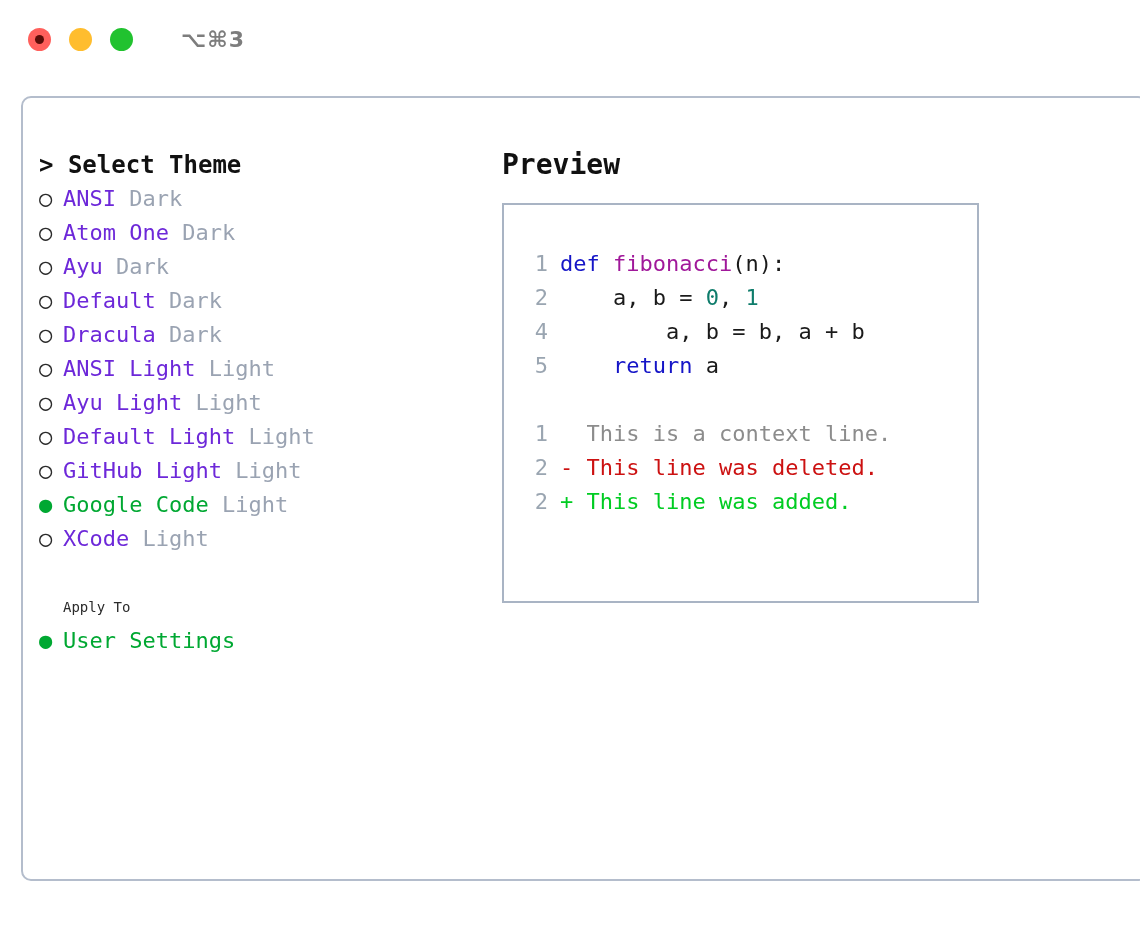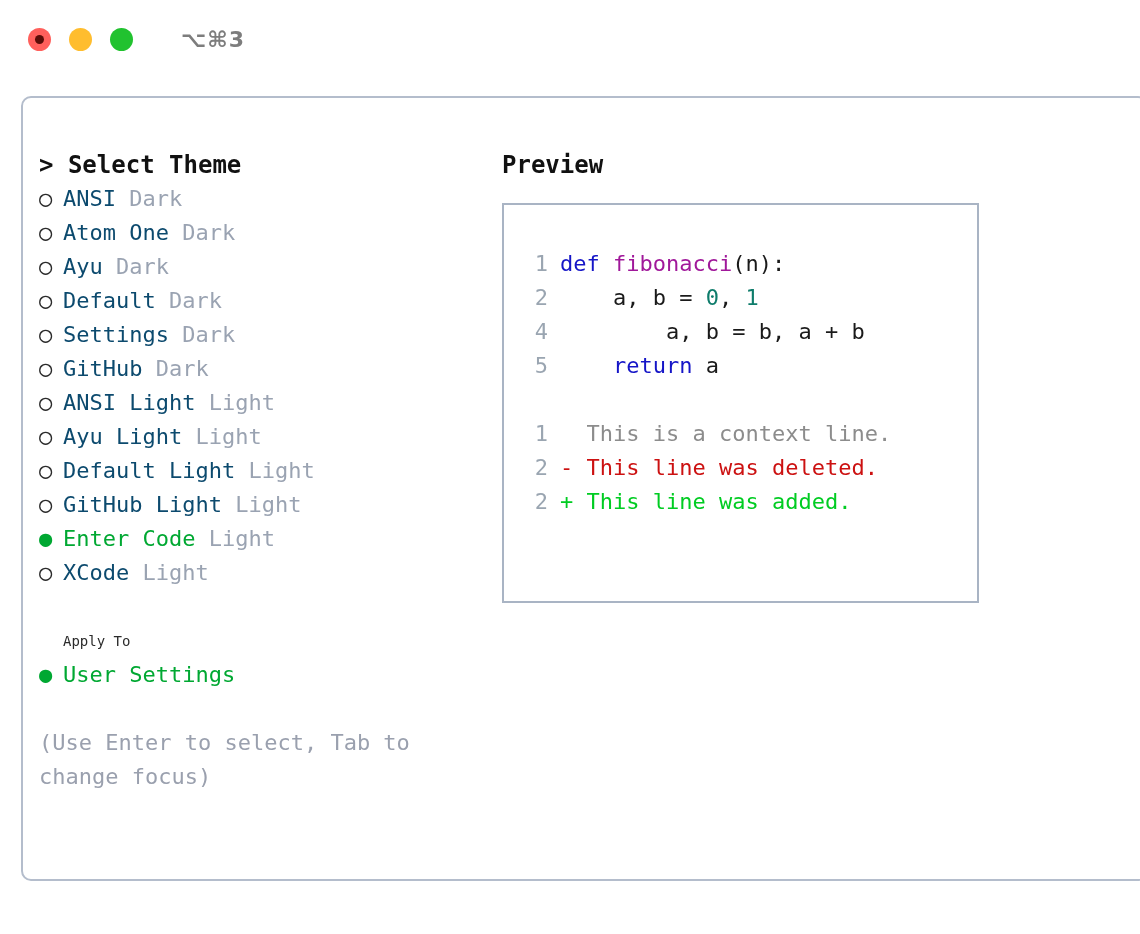--- a/index.html
+++ b/index.html
@@ -108,21 +108,21 @@
     line-height: 34px;
     color: #2b2b2b;
     white-space: pre;
   }
   .opt-bullet {
     display: inline-block;
     width: 24px;
     color: #2b2b2b;
   }
   .opt-bullet.sel { color: #00a832; }
-  .opt-name { color: #0c4a6e; }
+  .opt-name { color: #6d28d9; }
   .opt-name.sel { color: #00a832; }
   .opt-variant { color: #9aa3b2; }
 
   .apply-title {
     font-size: 14px;
     line-height: 34px;
     color: #2b2b2b;
     white-space: pre;
     padding-left: 24px;
   }
@@ -137,21 +137,21 @@
   }
 
   
   .right-col {
     position: absolute;
     left: 479px;
     top: 50px;
     width: 490px;
   }
   .preview-title {
-    font-size: 24px;
+    font-size: 28px;
     font-weight: 700;
     color: #111111;
     line-height: 34px;
   }
 
   .code-panel {
     margin-top: 21px;
     width: 477px;
     height: 400px;
     border: 2px solid #a9b4c4;
@@ -199,40 +199,38 @@
   <div class="card">
     <div class="card-inner">
 
       <div class="left-col">
         <div class="panel-title">&gt; Select Theme</div>
         <div id="theme-list">
             <div class="opt-row"><span class="opt-bullet">○</span><span class="opt-name">ANSI</span> <span class="opt-variant">Dark</span></div>
             <div class="opt-row"><span class="opt-bullet">○</span><span class="opt-name">Atom One</span> <span class="opt-variant">Dark</span></div>
             <div class="opt-row"><span class="opt-bullet">○</span><span class="opt-name">Ayu</span> <span class="opt-variant">Dark</span></div>
             <div class="opt-row"><span class="opt-bullet">○</span><span class="opt-name">Default</span> <span class="opt-variant">Dark</span></div>
-            <div class="opt-row"><span class="opt-bullet">○</span><span class="opt-name">Settings</span> <span class="opt-variant">Dark</span></div>
-            <div class="opt-row"><span class="opt-bullet">○</span><span class="opt-name">GitHub</span> <span class="opt-variant">Dark</span></div>
+            <div class="opt-row"><span class="opt-bullet">○</span><span class="opt-name">Dracula</span> <span class="opt-variant">Dark</span></div>
             <div class="opt-row"><span class="opt-bullet">○</span><span class="opt-name">ANSI Light</span> <span class="opt-variant">Light</span></div>
             <div class="opt-row"><span class="opt-bullet">○</span><span class="opt-name">Ayu Light</span> <span class="opt-variant">Light</span></div>
             <div class="opt-row"><span class="opt-bullet">○</span><span class="opt-name">Default Light</span> <span class="opt-variant">Light</span></div>
             <div class="opt-row"><span class="opt-bullet">○</span><span class="opt-name">GitHub Light</span> <span class="opt-variant">Light</span></div>
-            <div class="opt-row"><span class="opt-bullet sel">●</span><span class="opt-name sel">Enter Code</span> <span class="opt-variant">Light</span></div>
+            <div class="opt-row"><span class="opt-bullet sel">●</span><span class="opt-name sel">Google Code</span> <span class="opt-variant">Light</span></div>
             <div class="opt-row"><span class="opt-bullet">○</span><span class="opt-name">XCode</span> <span class="opt-variant">Light</span></div>
           </div>
 
         <div class="spacer-line"></div>
 
         <div class="apply-title">Apply To</div>
         <div id="apply-list">
             <div class="opt-row"><span class="opt-bullet sel">●</span><span class="opt-name sel">User Settings</span></div>
           </div>
 
         <div class="spacer-line"></div>
 
-        <div class="hint">(Use Enter to select, Tab to change focus)</div>
       </div>
 
       <div class="right-col">
         <div class="preview-title">Preview</div>
         <div class="code-panel">
           <div id="code-block">
               <div class="code-line"><span class="ln">1</span><span class="kw">def </span><span class="fn">fibonacci</span><span class="pl">(n):</span></div>
               <div class="code-line"><span class="ln">2</span><span class="pl">    a, b = </span><span class="num">0</span><span class="pl">, </span><span class="num">1</span></div>
               <div class="code-line"><span class="ln">4</span><span class="pl">        a, b = b, a + b</span></div>
               <div class="code-line"><span class="ln">5</span><span class="pl">    </span><span class="kw">return</span><span class="pl"> a</span></div>

